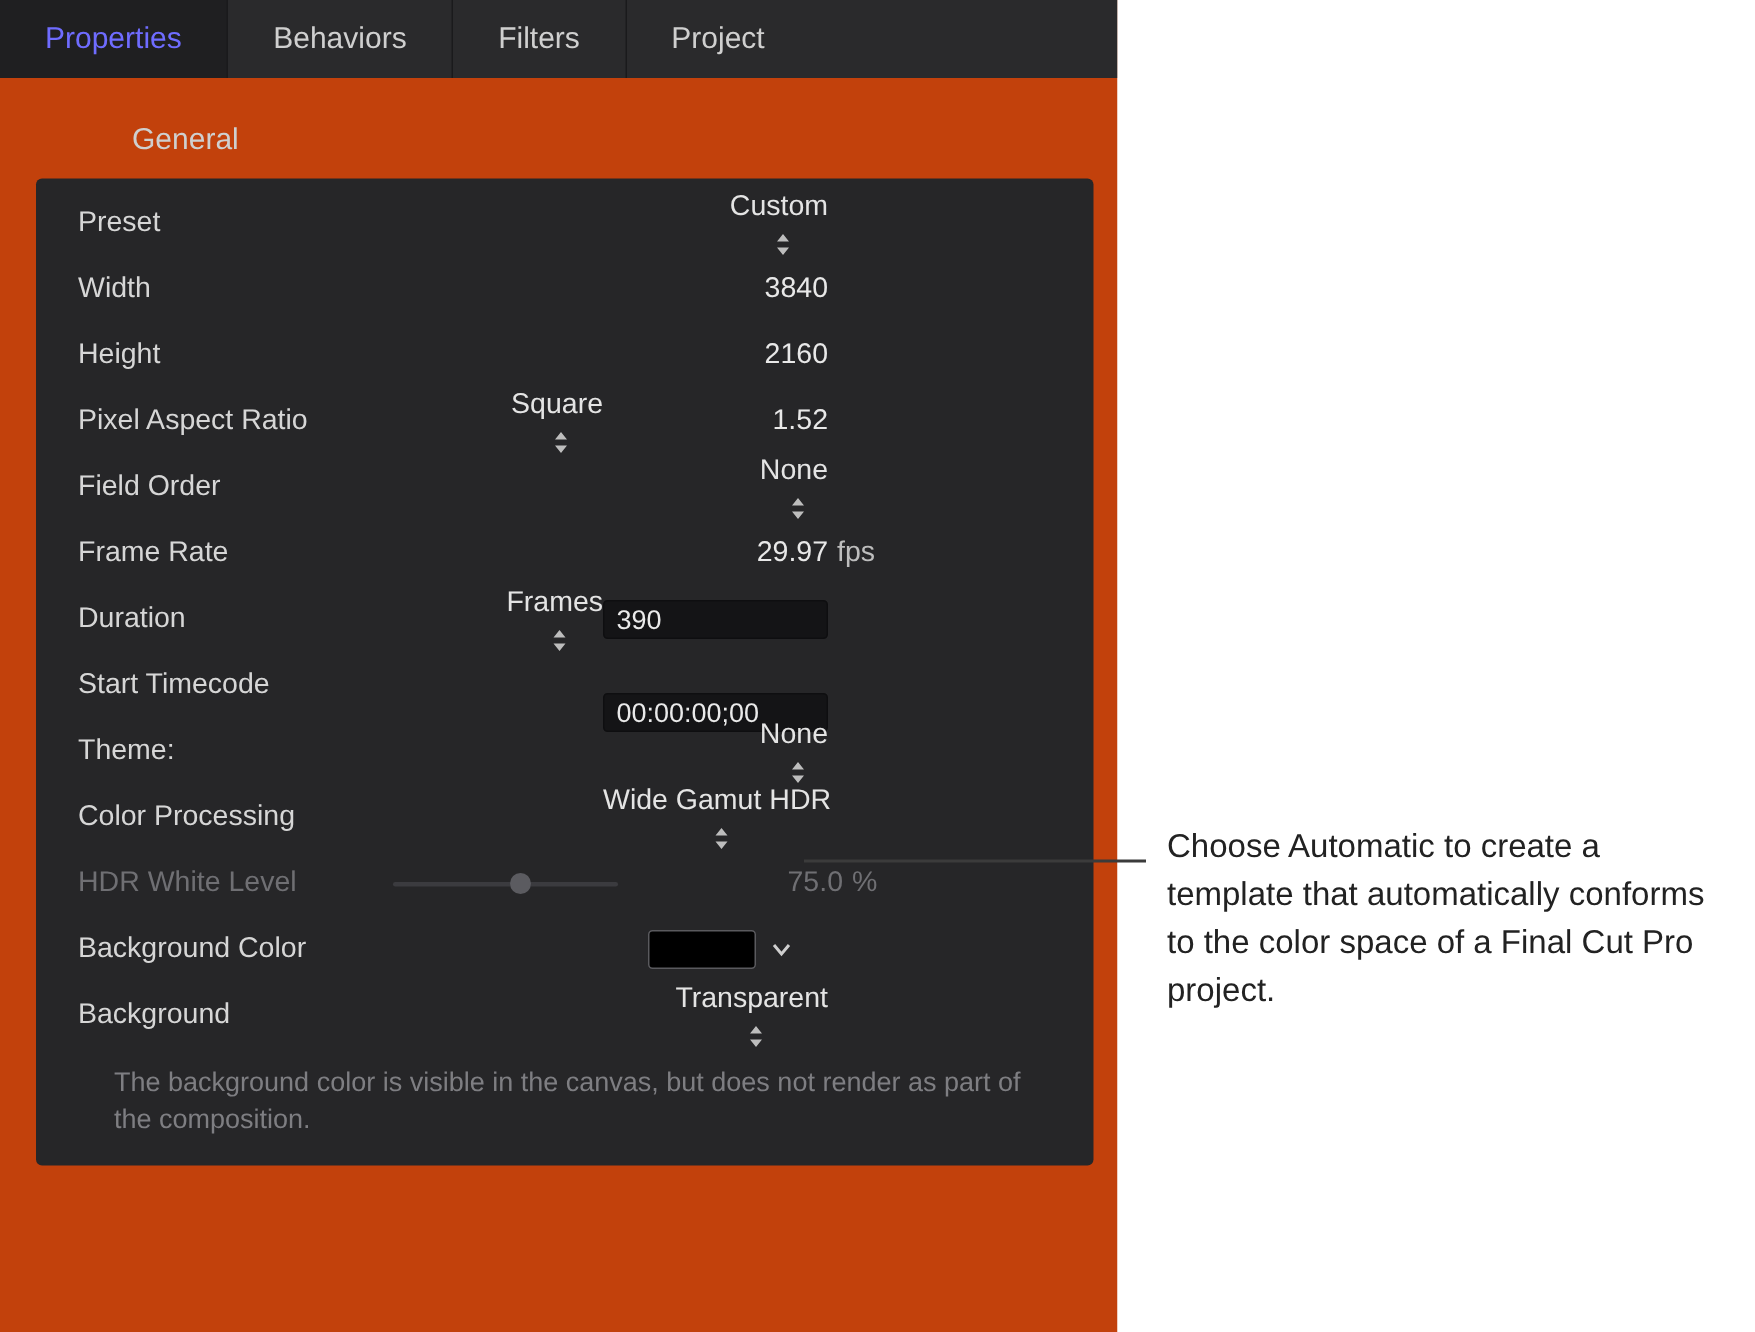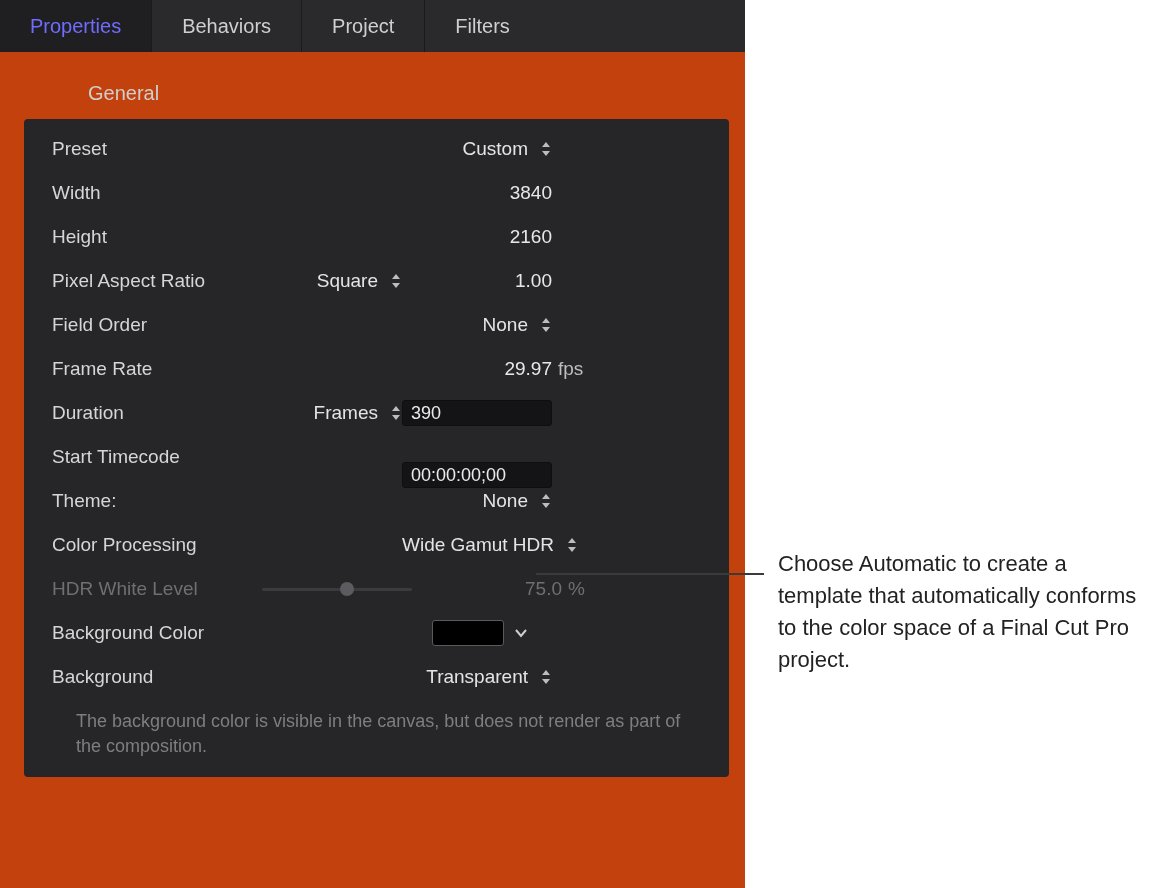--- a/index.html
+++ b/index.html
@@ -10,21 +10,21 @@
   .tab.active{background:#1f1f21;color:#6f6cff;font-weight:500;}
   .tabs .tab:last-child{border-right:none;}
   .content{position:relative;padding:0 0 0 0;}
   .section-header{padding:30px 0 14px 52px;font-size:20px;color:#cfcfcf;margin-left:36px;}
   .rows{background:#262628;margin:0 16px 0 24px;border-radius:4px;padding:8px 0 18px 0;}
   .row{display:flex;align-items:center;height:44px;padding:0 24px 0 28px;font-size:19px;color:#d6d6d6;}
   .row .label{flex:0 0 210px;}
   .row .mid{flex:0 0 140px;display:flex;justify-content:flex-end;align-items:center;}
   .row .val{flex:0 0 150px;display:flex;justify-content:flex-end;align-items:center;}
   .row .tail{flex:0 0 70px;display:flex;justify-content:flex-start;align-items:center;padding-left:6px;color:#bdbdbd;}
-  .popup{display:inline-flex;align-items:center;color:#e4e4e4;gap:6px;}
+  .popup{display:inline-flex;align-items:center;color:#e4e4e4;gap:6px;flex-direction:column;}
   .popup .stepper,.stepper{margin-left:6px;}
   .stepper svg{display:block;}
   .num{color:#e8e8e8;}
   .txtfield{width:150px;height:14px;background:#141416;border:1px solid #0e0e10;border-radius:3px;color:#eaeaea;font-size:18px;padding:12px 8px;box-sizing:border-box;text-align:left;}
   .colorwell{display:inline-flex;align-items:center;}
   .swatch{width:70px;height:24px;border:1px solid #5a5a5e;border-radius:3px;background:#000;margin-right:10px;}
   .chev svg{display:block;}
   .hint{padding:10px 30px 0 52px;font-size:18px;line-height:1.4;color:#7e7e82;}
   .dim{color:#6f6f73;}
   .slider{position:relative;width:150px;height:20px;}
@@ -36,22 +36,22 @@
 </style>
 </head>
 <body>
 <div class="stage">
 
 <div class="panel">
 
   <div class="tabs">
     <div class="tab active">Properties</div>
     <div class="tab">Behaviors</div>
+    <div class="tab">Filters</div>
     <div class="tab">Project</div>
-    <div class="tab">Filters</div>
   </div>
 
   <div class="content">
     <div class="section-header">General</div>
 
     <div class="rows">
 
       <div class="row">
         <span class="label">Preset</span>
         <span class="mid"></span>
@@ -93,21 +93,21 @@
           <span class="popup">
             <span>Square</span>
             <span class="stepper">
               <svg width="12" height="16" viewBox="0 0 12 16">
                     <path d="M6 1 L10 6 H2 Z M6 15 L2 10 H10 Z" fill="#bdbdbd"></path>
                   </svg>
             </span>
           </span>
         </span>
         <span class="val">
-              <span class="num">1.00</span>
+              <span class="num">1.52</span>
             </span>
         <span class="tail"></span>
       </div>
 
       <div class="row">
         <span class="label">Field Order</span>
         <span class="mid"></span>
         <span class="val">
           <span class="popup">
             <span>None</span>

